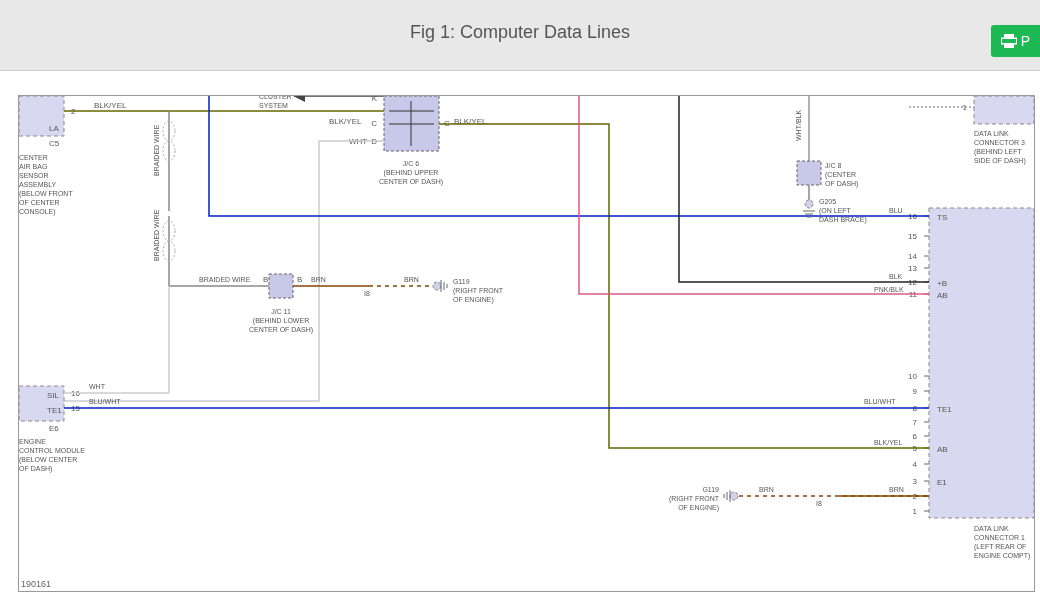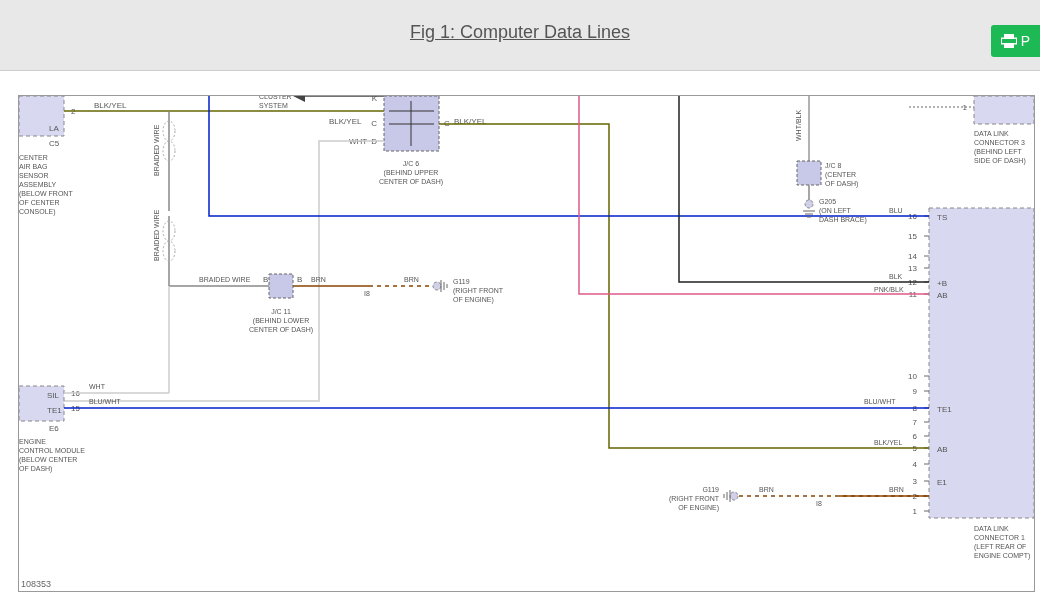--- a/index.html
+++ b/index.html
@@ -20,21 +20,20 @@
     border-bottom: 1px solid #ccc;
   }
   .title {
     position: absolute;
     left: 50%;
     top: 22px;
     transform: translateX(-50%);
     font-size: 18px;
     color: #555;
     font-weight: 300;
-    text-decoration: underline;
   }
   .print-btn {
     position: absolute;
     right: 0;
     top: 25px;
     background: #1DB954;
     color: white;
     padding: 8px 10px;
     font-size: 14px;
     display: flex;
@@ -306,14 +305,14 @@
 
     <circle cx="715" cy="400" r="4" class="gndnode"></circle>
     <line x1="711" y1="394" x2="711" y2="406" stroke="#666"></line>
     <line x1="708" y1="396" x2="708" y2="404" stroke="#666"></line>
     <line x1="705" y1="398" x2="705" y2="402" stroke="#666"></line>
     <text class="lbl lbl-sm" x="700" y="396" text-anchor="end">G119</text>
     <text class="lbl lbl-sm" x="700" y="405" text-anchor="end">(RIGHT FRONT</text>
     <text class="lbl lbl-sm" x="700" y="414" text-anchor="end">OF ENGINE)</text>
 
   </svg>
-  <div class="footer-id">108353</div>
+  <div class="footer-id">190161</div>
 </div>
 
 </body></html>

